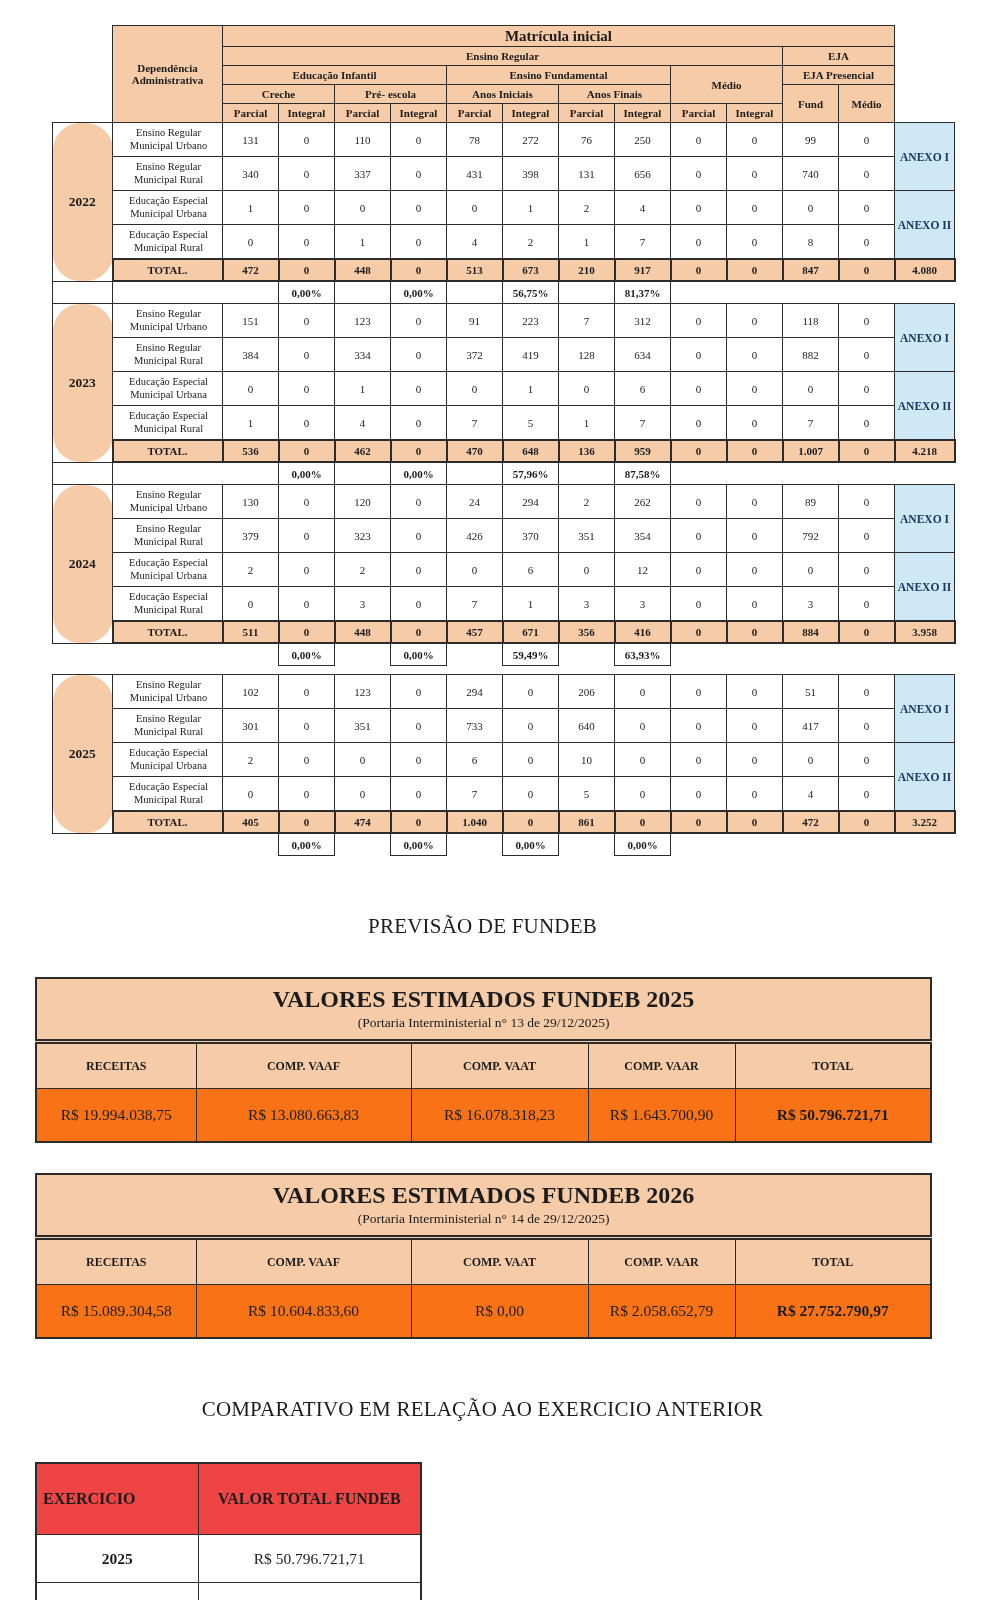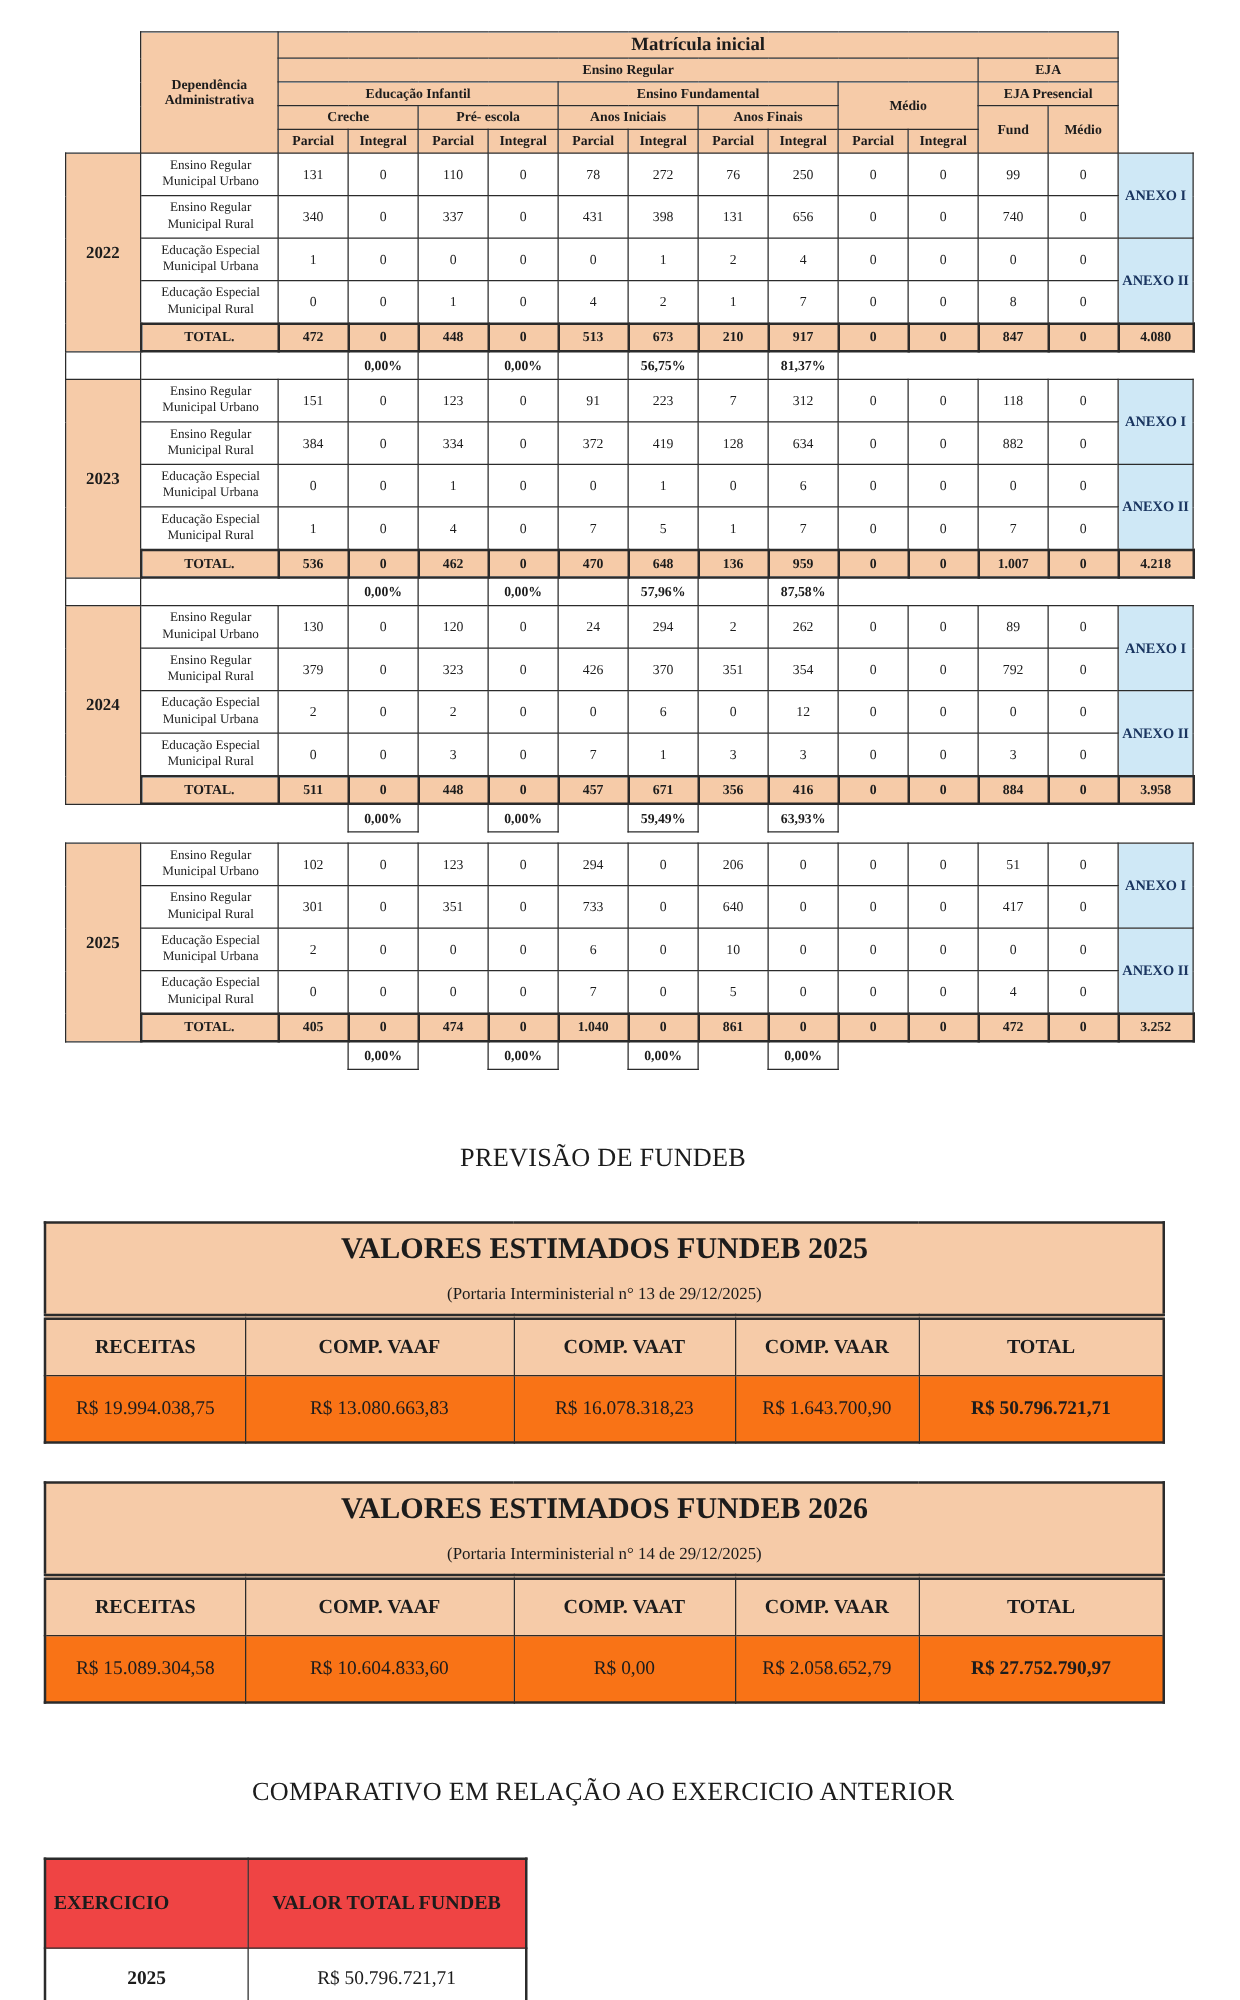--- a/index.html
+++ b/index.html
@@ -7,21 +7,21 @@
   .page { width:992px; position:relative; }
 
   
   table { border-collapse:collapse; table-layout:fixed; }
   .mt { margin-left:52px; }
   .mt-a { margin-top:25px; }
   .mt-b { margin-top:8px; }
   .mt td { border:1.6px solid #2b2b2b; text-align:center; font-size:11px; padding:1px 2px; background:#fff; overflow:hidden; }
   .mt .h  { background:#f6cba8; font-weight:bold; height:16px; font-size:11px; }
   .mt .h1 { height:18px; font-size:15px; }
-  .mt .y  { background:#f6cba8; font-weight:bold; font-size:13.5px; }
+  .mt .y  { background:#f6cba8; font-weight:bold; font-size:13.5px;border-radius:27px; }
   .mt .l  { text-align:center; font-size:10.5px; padding-left:4px; line-height:1.2; }
   .mt .n  { height:31px; }
   .mt .b  { background:#cfe8f6; color:#1a3560; font-weight:bold; font-size:11.5px; }
   .mt .t td { background:#f6cba8; font-weight:bold; height:18px; border-width:2px; }
   .mt tr.t td { background:#f6cba8; font-weight:bold; height:18px; border-width:2px; }
   .mt tr.p td { height:19px; border:none; background:transparent; }
   .mt tr.p td.pb { border:1.9px solid #2b2b2b; font-weight:bold; background:#fff; }
   .mt tr.p td.pe { border:1.6px solid #2b2b2b; background:#fff; }
   .mt .nb { border:none; background:transparent; }
 
@@ -29,22 +29,22 @@
   .sec-title { width:965px; text-align:center; font-weight:normal; font-size:21px; letter-spacing:.2px; }
   .st1 { margin-top:58px; margin-bottom:38px; }
   .st2 { margin-top:58px; margin-bottom:40px; }
 
   
   .ft { margin-left:35px; width:895px; border:2.5px solid #2b2b2b; }
   .ft2 { margin-top:30px; }
   .ft td { border:1.8px solid #2b2b2b; text-align:center; background:#f97316; }
   .ft .ftitle { background:#f6cba8; padding:7px 0 8px; border-bottom:5px double #2b2b2b; }
   .ft .ft-t { font-weight:bold; font-size:24px; }
-  .ft .ft-s { font-size:13.5px; margin-top:14px; }
-  .ft tr.fh td { background:#f6cba8; font-weight:bold; font-size:16px; height:42px; }
+  .ft .ft-s { font-size:13.5px; margin-top:2px; }
+  .ft tr.fh td { background:#f6cba8; font-weight:bold; font-size:12px; height:42px; }
   .ft tr.fv td { font-size:15.5px; height:50px; }
   .ft tr.fv td.bold { font-weight:bold; }
 
   
   .comp-wrap { position:relative; margin-top:0; }
   .ct { margin-left:35px; width:385px; border:2.5px solid #2b2b2b; }
   .ct td { border:1.8px solid #2b2b2b; text-align:center; font-size:15.5px; background:#fff; }
   .ct tr.ch td { background:#ef4444; font-weight:bold; font-size:16px; height:68px; }
   .ct td.left { text-align:left; padding-left:6px; }
   .ct tr.cr td { height:45px; }

